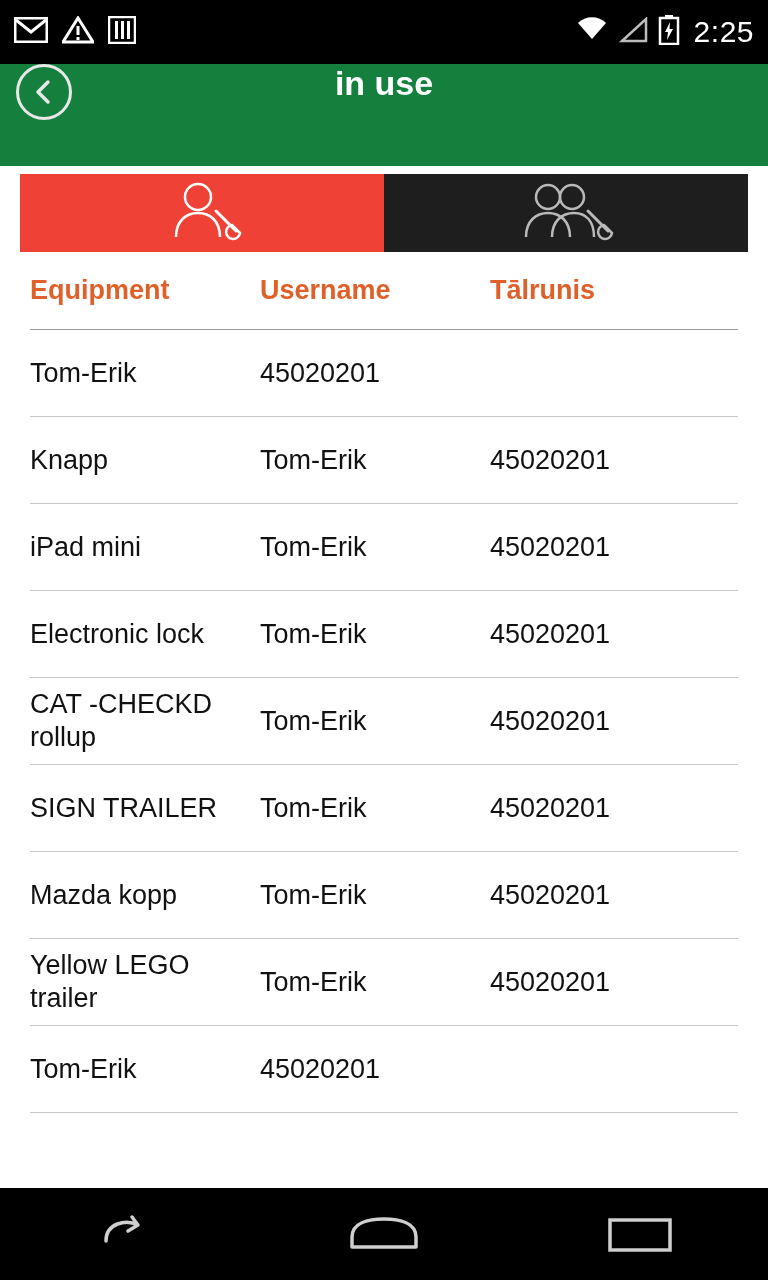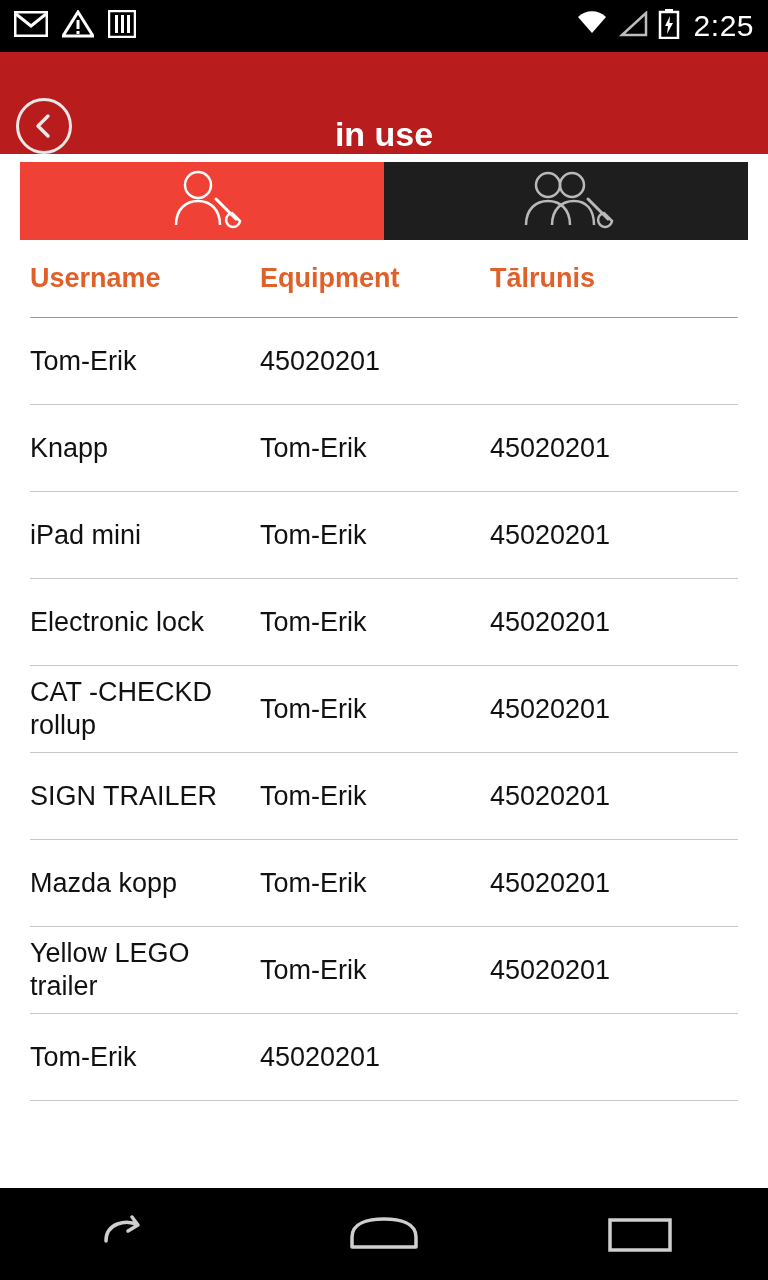--- a/index.html
+++ b/index.html
@@ -4,43 +4,43 @@
 <style>
   * { margin:0; padding:0; box-sizing:border-box; }
   html, body {
     width:768px; height:1280px;
     background:#ffffff;
     font-family:"Liberation Sans", sans-serif;
     overflow:hidden;
   }
   
   .statusbar {
-    height:52px;
+    height:64px;
     background:#000000;
     display:flex;
     align-items:center;
     justify-content:space-between;
     padding:0 14px;
   }
   .status-left { display:flex; align-items:center; gap:14px; }
   .status-right { display:flex; align-items:center; gap:10px; }
   .status-icon { display:block; }
   .status-time {
     color:#ffffff;
     font-size:30px;
     font-weight:400;
     letter-spacing:0.5px;
     margin-left:4px;
   }
   
   .actionbar {
     height:102px;
-    background:#b91c1c;
-    display:flex;
-    align-items:flex-end;
+    background:#15803d;
+    display:flex;
+    align-items:flex-start;
     position:relative;
   }
   .back-btn {
     width:56px; height:56px;
     margin-left:16px;
     border:3px solid #e8e8e8;
     border-radius:50%;
     display:flex; align-items:center; justify-content:center;
     flex:0 0 auto;
   }
@@ -198,22 +198,22 @@
           <path d="M38 56 C38 40 48 32 60 32 C72 32 80 40 80 56" fill="none" stroke="#b9b9b9" stroke-width="2.5"></path>
           <path d="M74 30 L94 50" fill="none" stroke="#b9b9b9" stroke-width="3" stroke-linecap="round"></path>
           <path d="M90 44 A7 7 0 1 0 98 52 L92 46 Z" fill="none" stroke="#b9b9b9" stroke-width="2.5"></path>
         </svg>
       </span>
     </div>
   </div>
 
   <div class="table-wrap">
     <div class="row header">
+      <div class="cell c1">Equipment</div>
       <div class="cell c2">Username</div>
-      <div class="cell c1">Equipment</div>
       <div class="cell c3">Tālrunis</div>
     </div>
 
     <div class="row">
       <div class="cell c2">Tom-Erik</div>
       <div class="cell c3">45020201</div>
     </div>
     <div class="row">
       <div class="cell c1">Knapp</div>
       <div class="cell c2">Tom-Erik</div>

